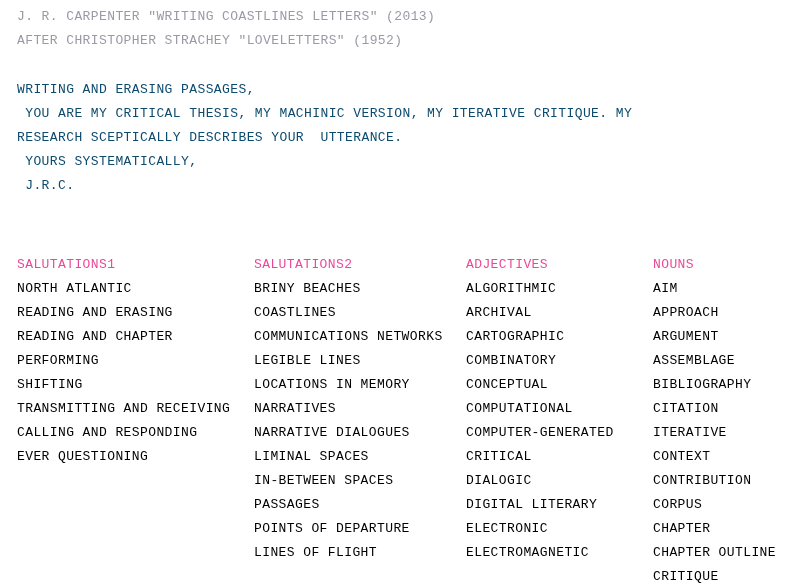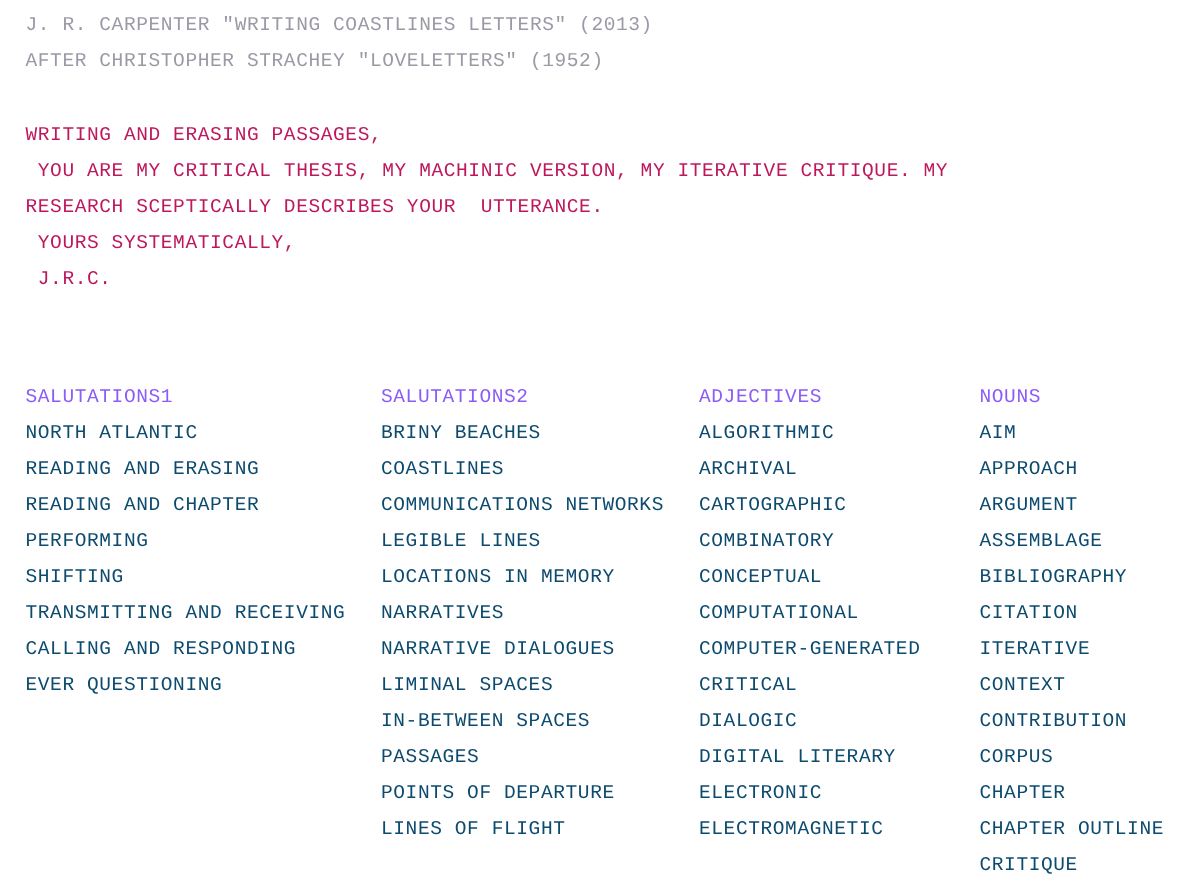--- a/index.html
+++ b/index.html
@@ -38,21 +38,21 @@
     white-space: pre;
   }
 
   
   .letter {
     position: absolute;
     left: 17px;
     top: 78px;
   }
   .letter .line {
-    color: #be185d;
+    color: #0c4a6e;
     letter-spacing: 0.4px;
     white-space: pre;
   }
 
   
   .columns {
     position: absolute;
     left: 0;
     top: 253px;
     width: 800px;
@@ -60,28 +60,28 @@
   .column {
     position: absolute;
     top: 0;
   }
   .column-0 { left: 17px;  }
   .column-1 { left: 254px; }
   .column-2 { left: 466px; }
   .column-3 { left: 653px; }
 
   .col-head {
-    color: #8b5cf6;
+    color: #ec4899;
     letter-spacing: 0.4px;
     white-space: pre;
     height: 24px;
     line-height: 24px;
   }
   .col-item {
-    color: #0c4a6e;
+    color: #000000;
     letter-spacing: 0.4px;
     white-space: pre;
     height: 24px;
     line-height: 24px;
     font-family: Liberation Mono, monospace;
   }
 </style>
 </head>
 <body>
 

